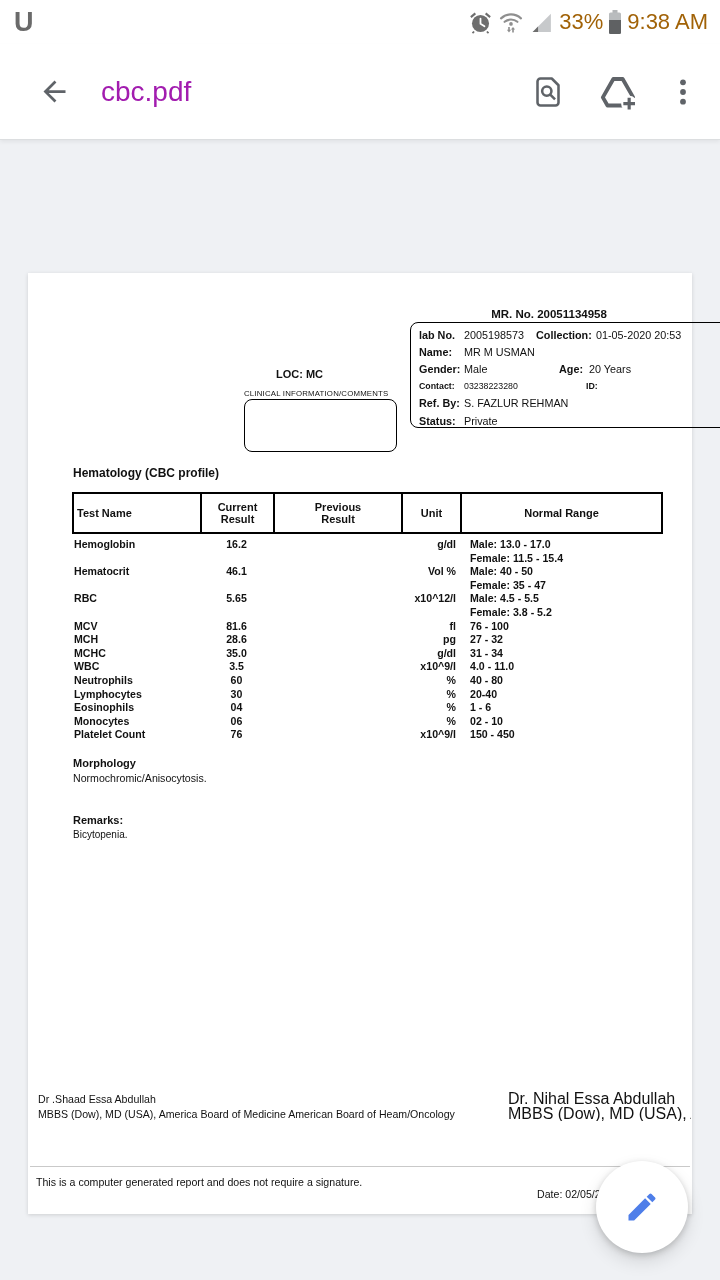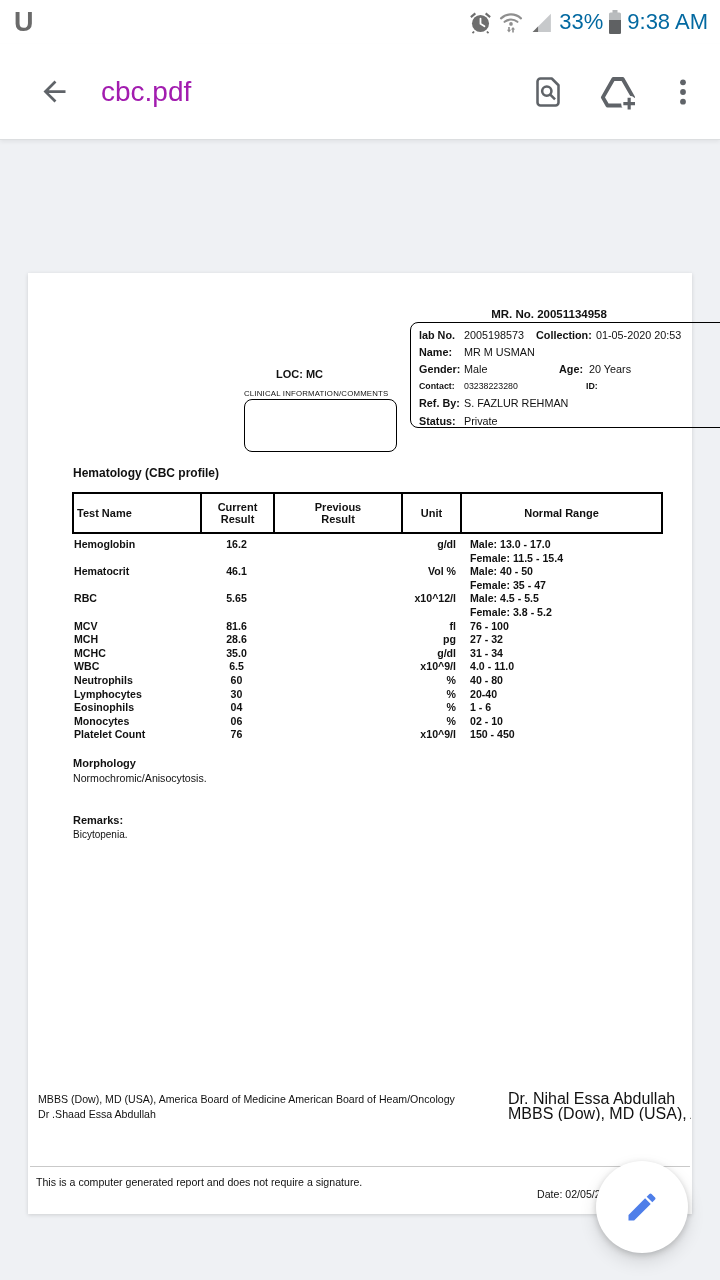--- a/index.html
+++ b/index.html
@@ -7,21 +7,21 @@
     width:720px; height:1280px; overflow:hidden; background:#fff;
     font-family:"Liberation Sans", sans-serif; color:#111;
     -webkit-font-smoothing:antialiased;
   }
   
   .status-bar {
     height:44px; background:#fff; display:flex; align-items:center;
     justify-content:space-between; padding:0 12px 0 14px; box-sizing:border-box;
   }
   .u-glyph { font-size:27px; color:#6a6a6a; font-weight:600; line-height:1; }
-  .status-right { display:flex; align-items:center; gap:5px; color:#0369a1; font-size:22px; }
+  .status-right { display:flex; align-items:center; gap:5px; color:#a16207; font-size:22px; }
   .status-right svg { display:block; }
   
   .toolbar {
     height:96px; background:#fff; display:flex; align-items:center;
     padding:0 24px 0 38px; box-sizing:border-box; position:relative; z-index:5;
     border-bottom:1px solid #dcdee0; box-shadow:0 2px 4px rgba(0,0,0,.06);
   }
   .back-btn { margin-right:30px; display:flex; cursor:pointer; }
   .doc-title { font-size:28px; color:#a21caf; white-space:nowrap; }
   .toolbar-spacer { flex:1; }
@@ -279,21 +279,21 @@
           <div class="td c0">MCHC</div>
           <div class="td c1">35.0</div>
           <div class="td c2"></div>
           <div class="td c3">g/dl</div>
           <div class="td c4">
             <div>31 - 34</div>
           </div>
         </div>
         <div class="t-row">
           <div class="td c0">WBC</div>
-          <div class="td c1">6.5</div>
+          <div class="td c1">3.5</div>
           <div class="td c2"></div>
           <div class="td c3">x10^9/l</div>
           <div class="td c4">
             <div>4.0 - 11.0</div>
           </div>
         </div>
         <div class="t-row">
           <div class="td c0">Neutrophils</div>
           <div class="td c1">60</div>
           <div class="td c2"></div>
@@ -339,22 +339,22 @@
           </div>
         </div>
       </div>
 
     <div class="abs morph-label">Morphology</div>
     <div class="abs morph-value">Normochromic/Anisocytosis.</div>
     <div class="abs remarks-label">Remarks:</div>
     <div class="abs remarks-value">Bicytopenia.</div>
 
     <div class="abs doctor-left">
+      <div>Dr .Shaad Essa Abdullah</div>
       <div>MBBS (Dow), MD (USA), America Board of Medicine American Board of Heam/Oncology</div>
-      <div>Dr .Shaad Essa Abdullah</div>
     </div>
     <div class="abs doctor-right">
       <div>Dr. Nihal Essa Abdullah</div>
       <div>MBBS (Dow), MD (USA), America Board of</div>
     </div>
 
     <div class="divider"></div>
     <div class="abs footer-note">This is a computer generated report and does not require a signature.</div>
     <div class="abs op-label">Op.</div>
     <div class="abs date-text">Date: 02/05/2020</div>

